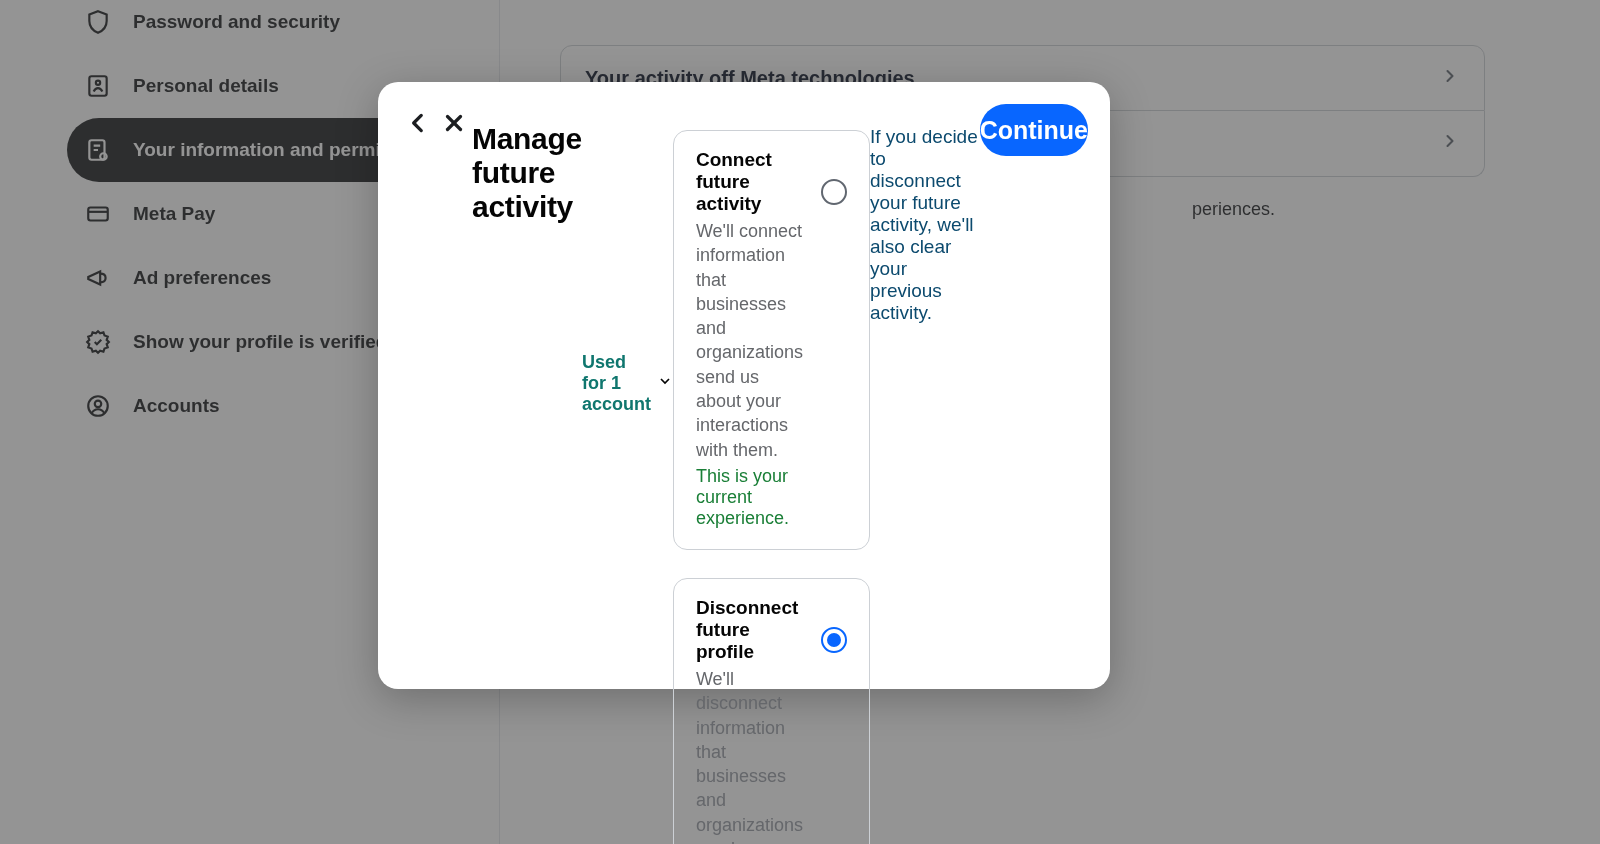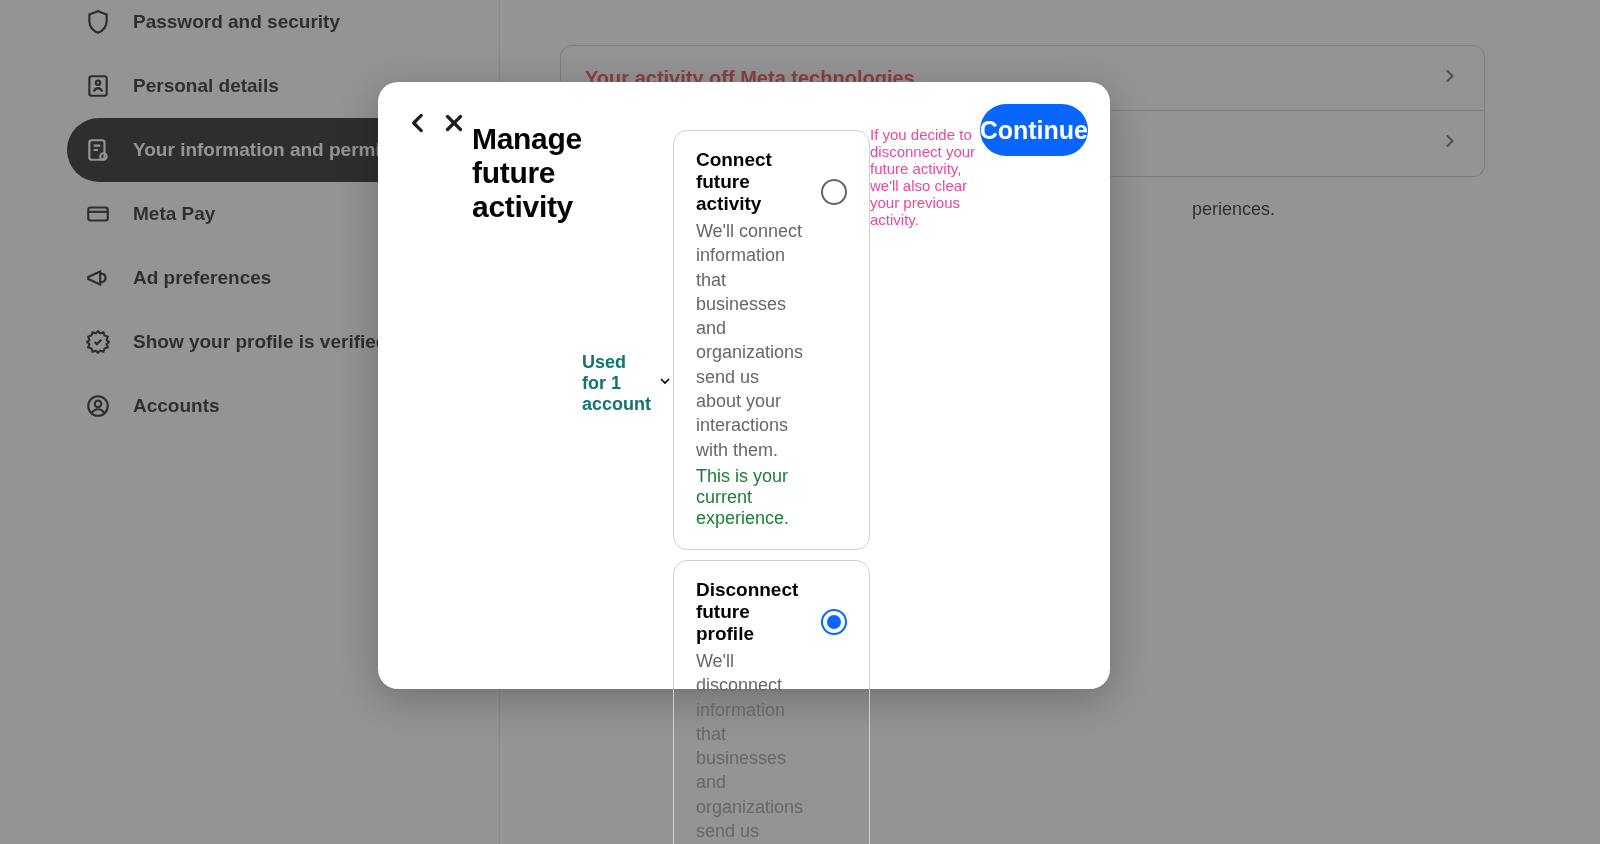--- a/index.html
+++ b/index.html
@@ -8,43 +8,43 @@
   .bg { position:absolute; inset:0; display:flex; }
   .sidebar { width: 500px; height:100%; padding-top:0; border-right:1px solid #e4e6eb; }
   .nav-list { padding-left:85px; padding-right:20px; }
   .nav-item { display:flex; align-items:center; height:64px; gap:22px; color:#1c1e21; font-size:19px; font-weight:600; border-radius:32px; padding:0 18px; margin:0 -18px; }
   .nav-item.first { margin-top:-10px; }
   .nav-item.active { background:#1c1e21; color:#fff; }
   .nav-icon { width:26px; height:26px; display:flex; align-items:center; justify-content:center; }
   .nav-icon svg { width:26px; height:26px; stroke:#1c1e21; stroke-width:2; fill:none; }
   .nav-item.active .nav-icon svg { stroke:#fff; }
   .main { flex:1; padding-top:45px; padding-left:60px; padding-right:115px; }
-  .card { border:1px solid #ccd0d5; border-radius:12px; height:66px; display:flex; align-items:center; padding:0 24px; font-size:20px; font-weight:600; color:#ef4444; margin-bottom:0; }
+  .card { border:1px solid #ccd0d5; border-radius:12px; height:66px; display:flex; align-items:center; padding:0 24px; font-size:20px; font-weight:600; color:#0f172a; margin-bottom:0; }
   .card + .card { border-top-left-radius:0; border-top-right-radius:0; border-top:none; }
   .card:first-of-type { border-bottom-left-radius:0; border-bottom-right-radius:0; }
   .chev-r { margin-left:auto; color:#606770; }
   .helper { font-size:18px; color:#1c1e21; margin-top:22px; margin-left:4px; }
   .overlay { position:absolute; inset:0; background:rgba(60,60,60,0.55); }
   .modal { position:absolute; left:378px; top:82px; width:732px; height:607px; background:#fff; border-radius:20px; box-shadow:0 10px 40px rgba(0,0,0,0.25); padding:22px 22px 26px 22px; display:flex; flex-direction:row; }
   .modal-top { display:flex; align-items:center; justify-content:space-between; height:38px; }
   .icon-btn { width:36px; height:36px; display:flex; align-items:center; justify-content:center; cursor:pointer; border-radius:50%; }
   .icon-btn svg { width:26px; height:26px; stroke:#1c1e21; stroke-width:3; fill:none; stroke-linecap:round; stroke-linejoin:round; }
   .modal-title { font-size:30px; font-weight:800; color:#050505; margin-top:18px; letter-spacing:-0.3px; }
   .modal-sub { display:flex; align-items:center; gap:6px; font-size:18px; font-weight:700; color:#0f766e; cursor:pointer; }
   .modal-sub svg { width:16px; height:16px; stroke:#050505; stroke-width:2.5; fill:none; }
-  .options { margin-top:26px; display:flex; flex-direction:column; gap:10px; }
+  .options { margin-top:26px; display:flex; flex-direction:column; gap:28px; }
   .option { border:1px solid #ccd0d5; border-radius:14px; padding:18px 22px 20px 22px; display:flex; gap:18px; align-items:flex-start; cursor:pointer; }
   .option-body { flex:1; }
   .option-title { font-size:19px; font-weight:700; color:#050505; }
   .option-desc { font-size:18px; color:#65676b; margin-top:4px; line-height:1.35; }
   .option-current { font-size:18px; color:#1a7f37; margin-top:4px; }
   .radio { width:26px; height:26px; border:2.5px solid #616770; border-radius:50%; margin-top:30px; flex:0 0 auto; display:flex; align-items:center; justify-content:center; }
   .radio.selected { border-color:#0866ff; }
   .radio.selected::after { content:""; width:14px; height:14px; background:#0866ff; border-radius:50%; }
-  .note { font-size:15px; color:#ec4899; margin-top:22px; }
+  .note { font-size:19px; color:#0c4a6e; margin-top:22px; }
   .spacer { flex:1; }
   .continue-btn { height:52px; background:#0866ff; color:#fff; font-size:25px; font-weight:600; border-radius:26px; display:flex; align-items:center; justify-content:center; cursor:pointer; }
 </style>
 </head>
 <body>
 
 <div class="page">
   <div class="bg">
     <div class="sidebar">
       <div class="nav-list">

